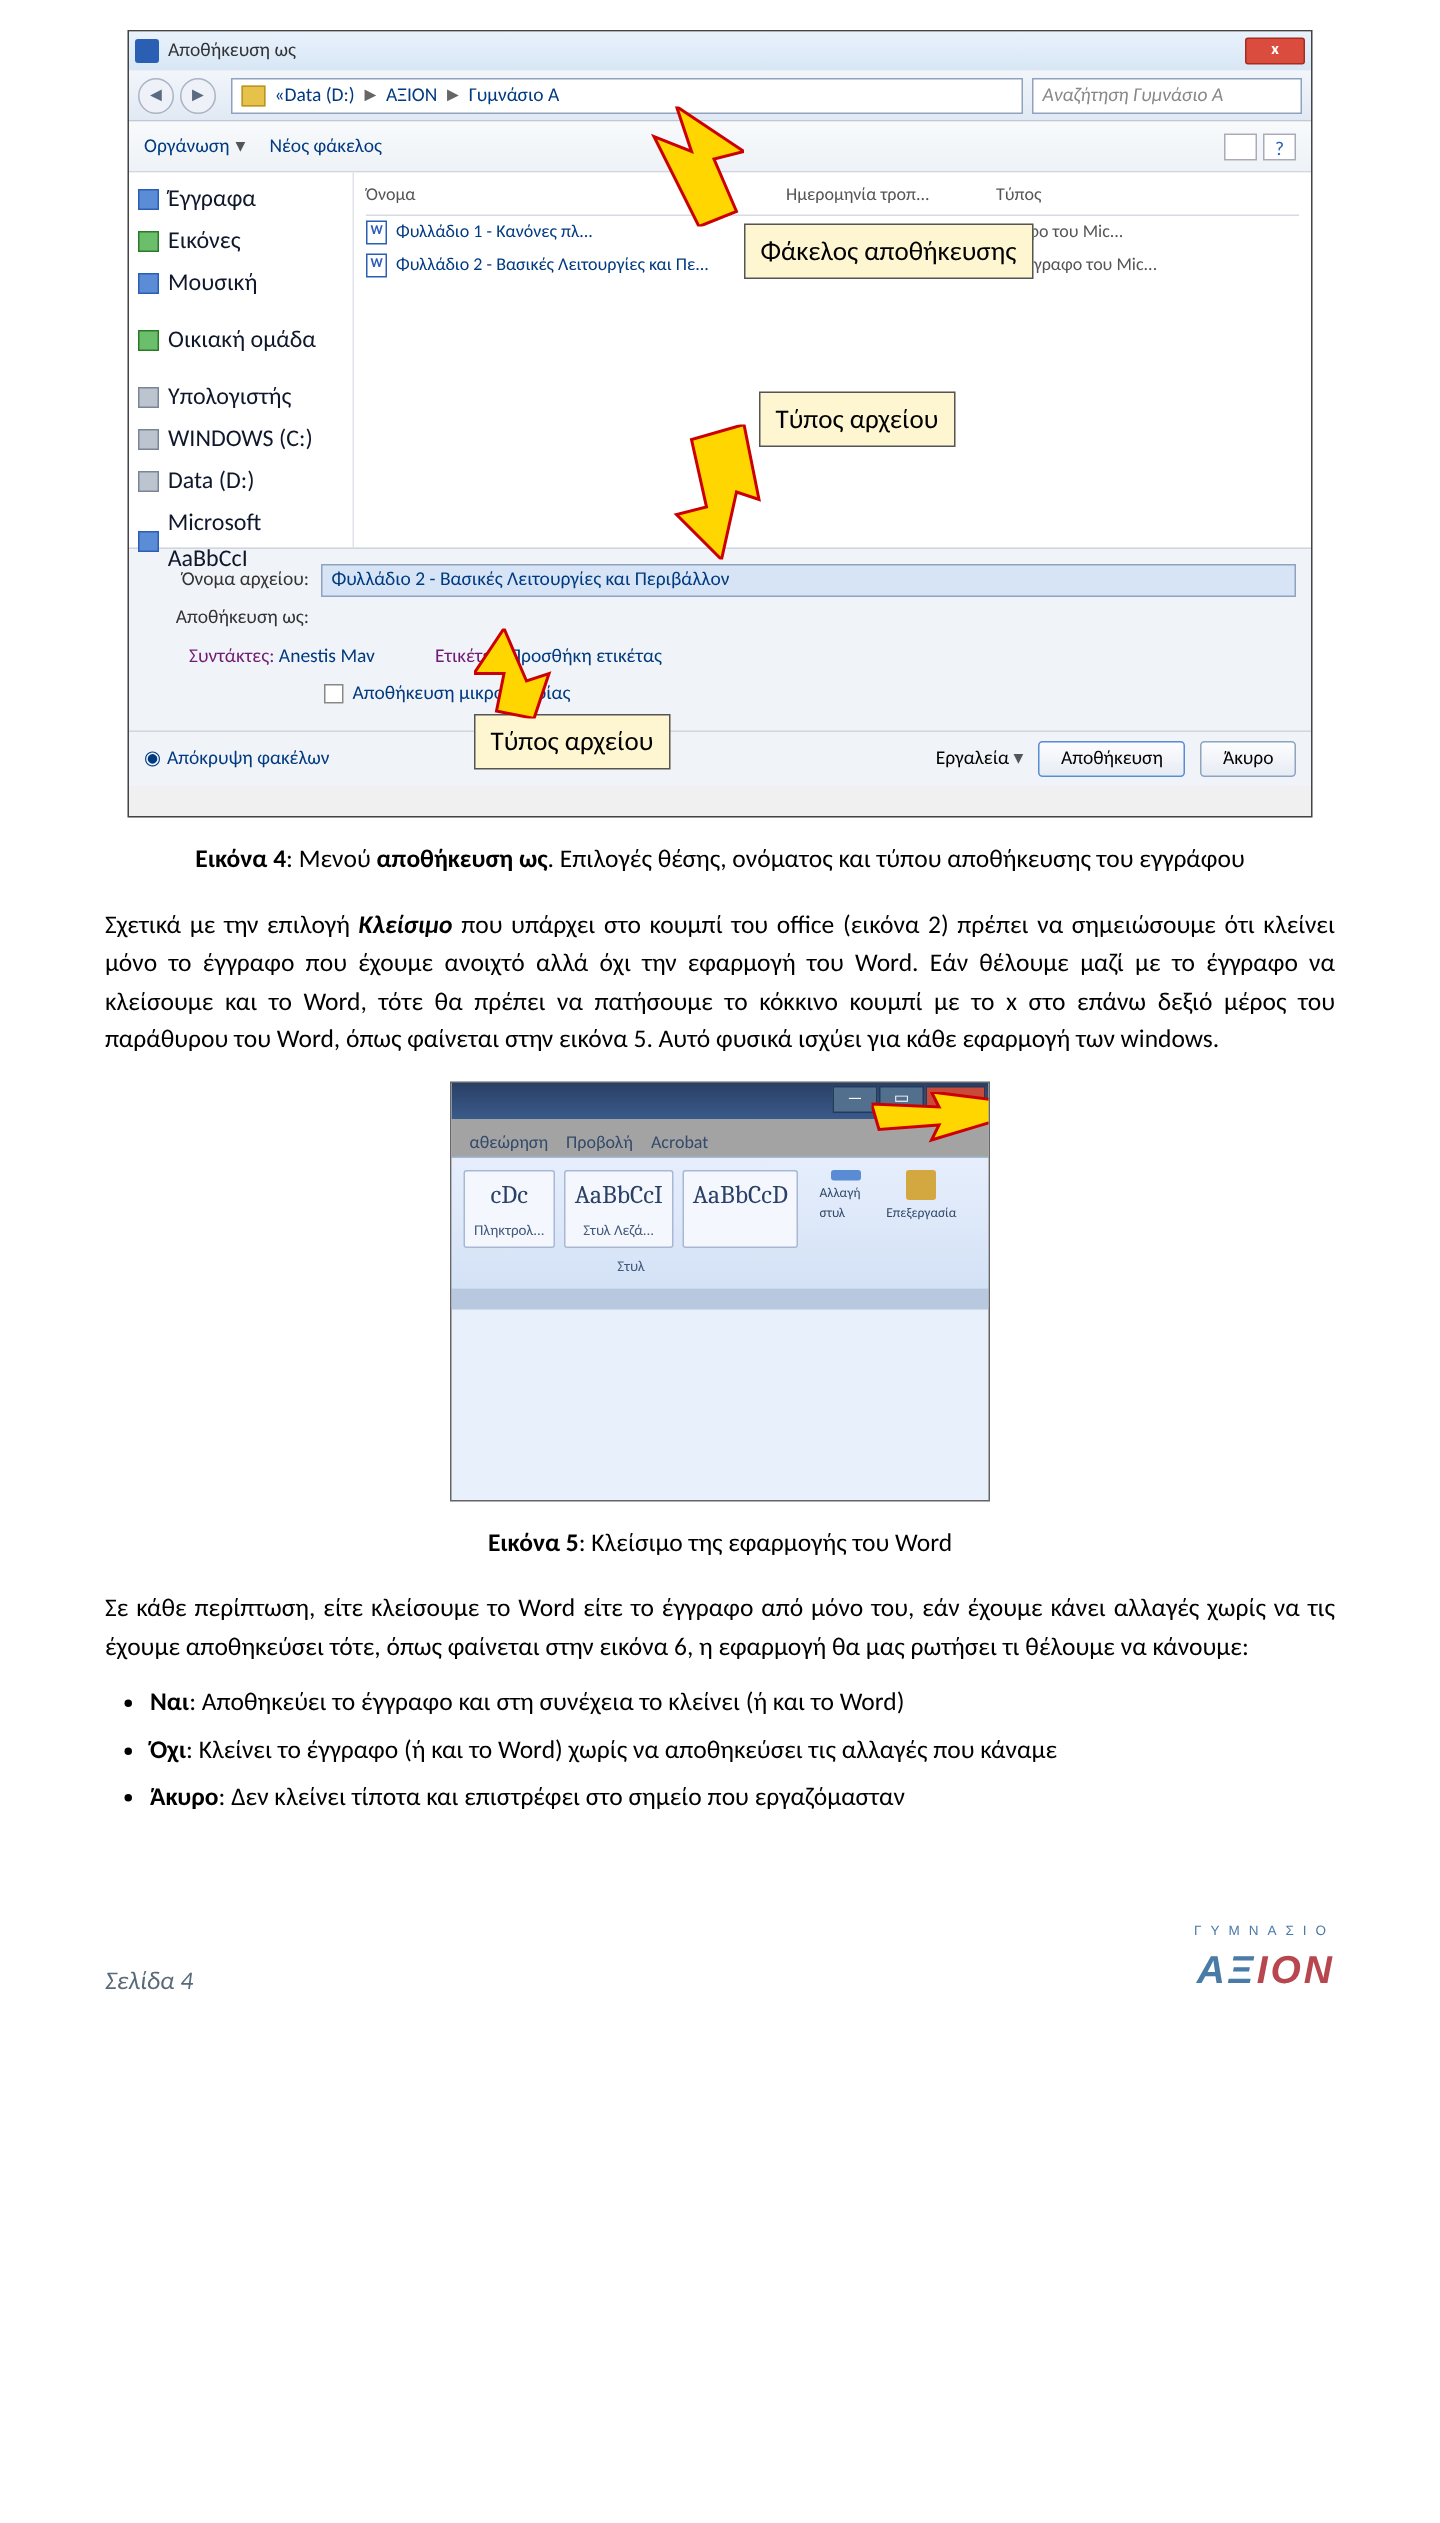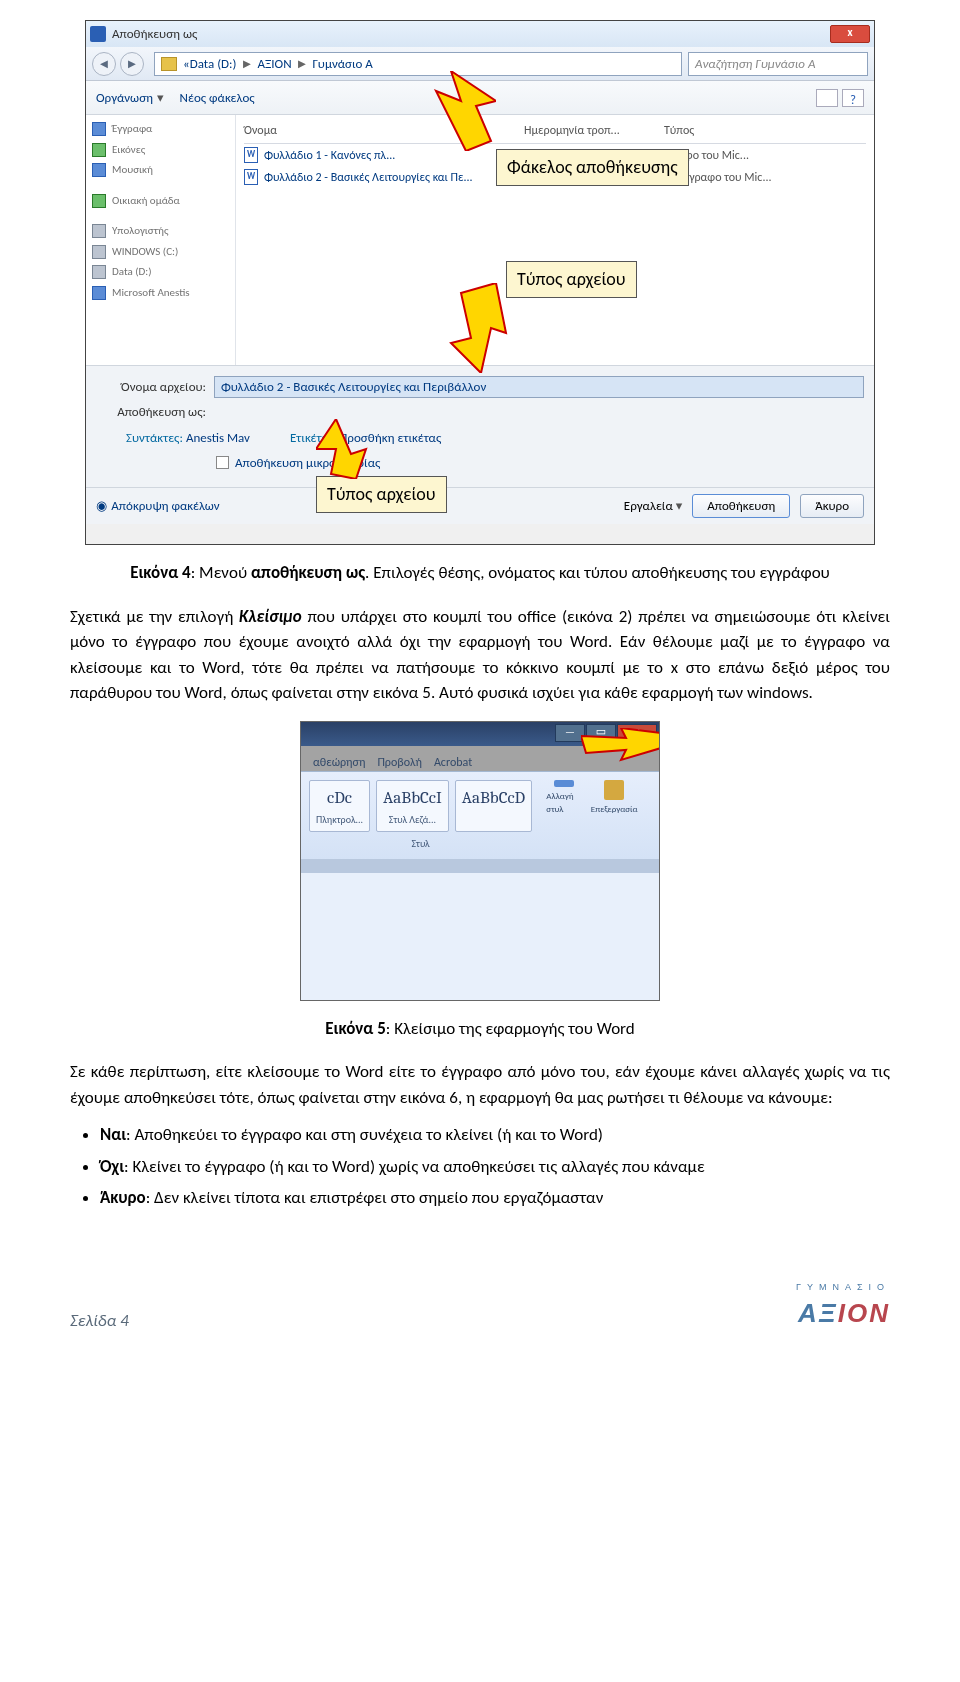--- a/index.html
+++ b/index.html
@@ -44,42 +44,42 @@
   .navbtn { width:24px; height:24px; border:1px solid #aab4c4; border-radius:12px; background:#eef2f8; margin-right:4px; display:flex; align-items:center; justify-content:center; color:#5a6a80;}
   .pathbox { flex:1; height:24px; background:#fff; border:1px solid #8fa3be; display:flex; align-items:center; padding:0 6px; margin:0 6px; color:#003a80;}
   .pathbox .folder-icon{width:16px;height:14px;background:#e6c24a;border:1px solid #b8942a;margin-right:6px;}
   .breadcrumb-sep{margin:0 4px;color:#666;}
   .searchbox{width:180px;height:24px;background:#fff;border:1px solid #8fa3be;padding:0 6px;color:#888;font-style:italic;display:flex;align-items:center;}
   .toolbar2{background:linear-gradient(#f8fafc,#eef2f6);height:34px;display:flex;align-items:center;padding:0 10px;font-size:13px;border-bottom:1px solid #d0d6de;}
   .tbtn{color:#003a80;margin-right:16px;display:flex;align-items:center;gap:4px;}
   .drop{color:#555;}
   .viewbtn{width:22px;height:18px;border:1px solid #aab;background:#fff;margin-left:4px;}
   .body-area{display:flex;height:250px;background:#fff;}
-  .sidebar{width:150px;border-right:1px solid #e0e4ea;padding:4px 6px;font-size:11px;color:#737373;}
+  .sidebar{width:150px;border-right:1px solid #e0e4ea;padding:4px 6px;font-size:16px;color:#0f172a;}
   .sidebar .item{display:flex;align-items:center;gap:6px;padding:2px 0;}
   .sidebar .iicon{width:14px;height:14px;background:#e6c24a;border:1px solid #b8942a;}
   .sidebar .iicon.blue{background:#5b8cd6;border-color:#2a5fb4;}
   .sidebar .iicon.green{background:#6bbf6b;border-color:#2a7a2a;}
   .sidebar .iicon.drive{background:#bcc4d0;border-color:#7a8694;}
   .sidebar .group{margin-top:10px;}
   .filearea{flex:1;padding:4px 8px;font-size:12px;}
   .cols{display:flex;color:#555;border-bottom:1px solid #d6dae2;padding:2px 0 4px;}
   .cols span:nth-child(1){width:280px;} .cols span:nth-child(2){width:140px;} .cols span:nth-child(3){width:120px;}
   .filerow{display:flex;align-items:center;padding:2px 0;color:#003a80;}
   .filerow .ficon{width:14px;height:16px;background:#fff;border:1px solid #2a5fb4;margin-right:6px;position:relative;}
   .filerow .ficon::after{content:"W";position:absolute;left:2px;top:-1px;font-size:9px;color:#2a5fb4;font-weight:bold;}
   .filerow span:nth-child(2){width:274px;overflow:hidden;white-space:nowrap;text-overflow:ellipsis;}
   .filerow span:nth-child(3){width:140px;color:#555;} .filerow span:nth-child(4){width:140px;color:#555;}
   .fields{background:#f0f3f7;border-top:1px solid #d0d6de;padding:6px 10px;font-size:13px;}
   .fieldrow{display:flex;align-items:center;margin:4px 0;}
   .fieldrow label{width:110px;text-align:right;margin-right:8px;color:#333;}
   .fieldrow .inp{flex:1;height:22px;border:1px solid #8fa3be;background:#fff;padding:0 6px;display:flex;align-items:center;}
   .inp.sel{background:#d6e4f5;color:#003a80;}
   .meta{display:flex;gap:40px;padding-left:30px;margin:6px 0;color:#003a80;}
-  .meta .lbl{color:#0369a1;margin-top:24px;}
+  .meta .lbl{color:#701a75;margin-top:24px;}
   .chkrow{display:flex;align-items:center;gap:6px;margin:4px 0 8px 120px;color:#003a80;}
   .chkbox{width:13px;height:13px;border:1px solid #888;background:#fff;}
   .bottombar{display:flex;align-items:center;gap:10px;padding:6px 10px;background:#f0f3f7;border-top:1px solid #d0d6de;font-size:13px;}
   .bottombar .expand{flex:1;color:#003a80;display:flex;align-items:center;gap:4px;}
   .btn{height:24px;padding:0 14px;border:1px solid #8fa3be;background:linear-gradient(#fdfdfe,#e6ecf4);border-radius:3px;display:flex;align-items:center;}
   .btn.primary{border-color:#5a8cd6;font-weight:normal;}
   
   .callout{position:absolute;background:#fdf6d0;border:1px solid #555;padding:4px 10px;font-size:18px;font-family:Calibri,Arial,sans-serif;color:#000;white-space:nowrap;}
   
   .caption{font-family:Calibri,Arial,sans-serif;margin:10px 0 18px;}
@@ -180,21 +180,21 @@
         <div class="item">
             <div class="iicon drive"></div>
             <span>WINDOWS (C:)</span>
           </div>
         <div class="item">
             <div class="iicon drive"></div>
             <span>Data (D:)</span>
           </div>
         <div class="item">
             <div class="iicon blue"></div>
-            <span>Microsoft Anestis</span>
+            <span>Microsoft AaBbCcI</span>
           </div>
       </div>
     </div>
     <div class="filearea">
       <div class="cols">
         <span>Όνομα</span>
         <span>Ημερομηνία τροπ...</span>
         <span>Τύπος</span>
       </div>
       <div class="filerow">

